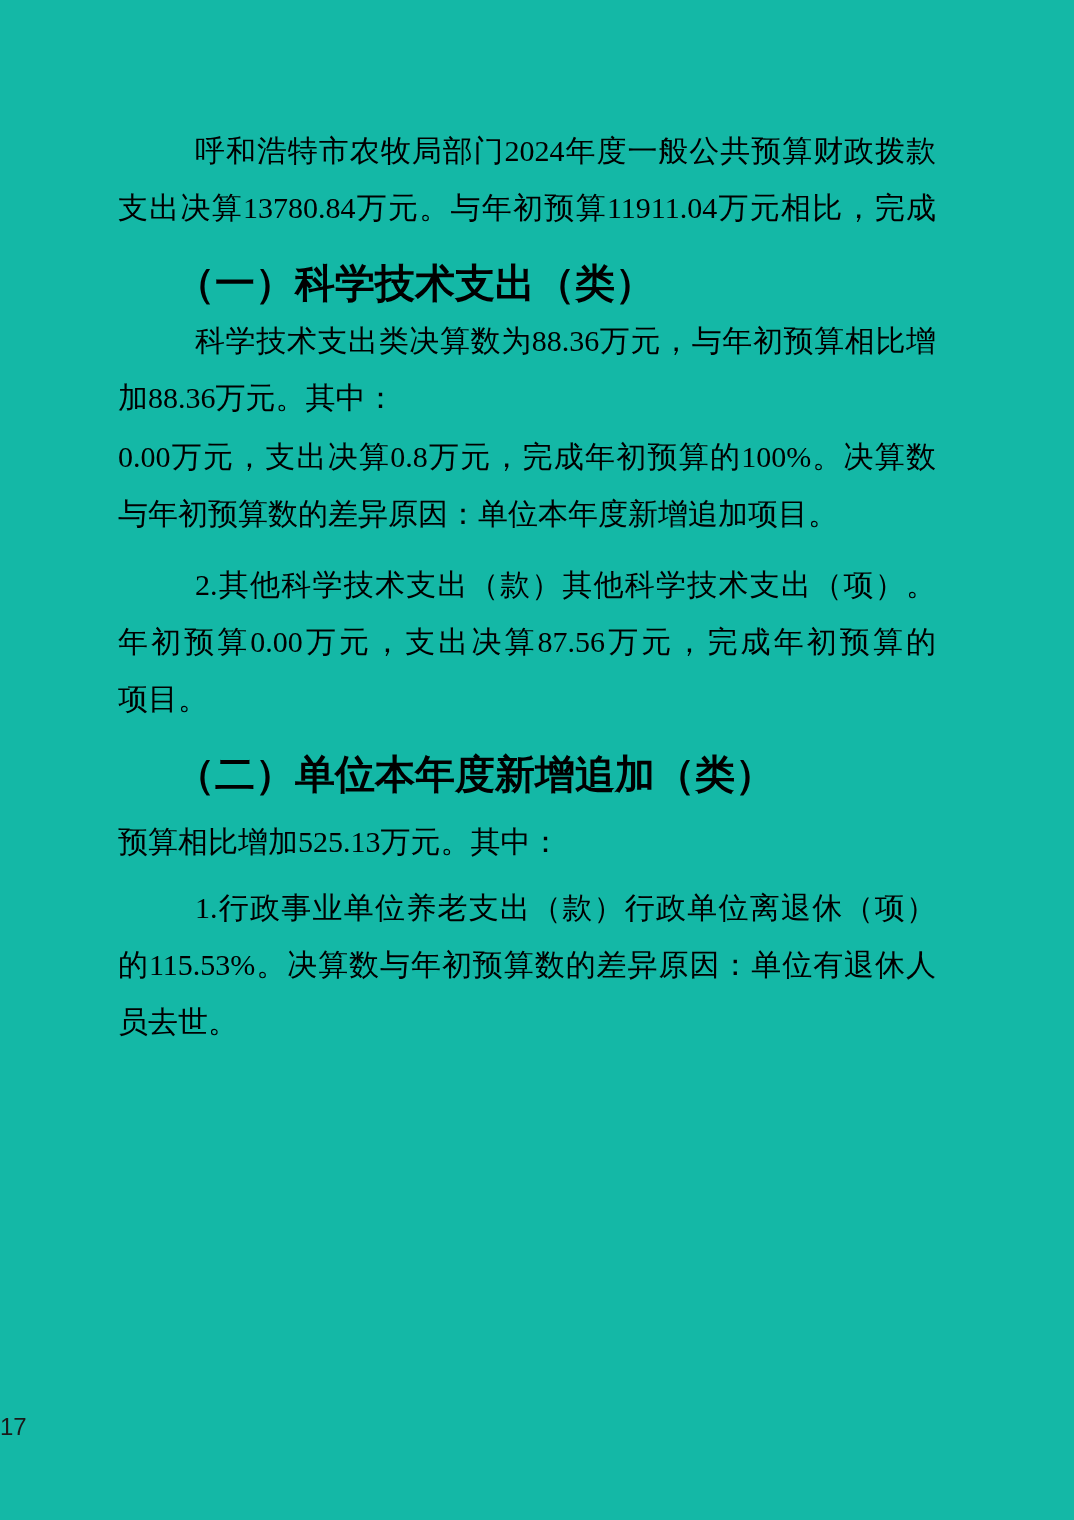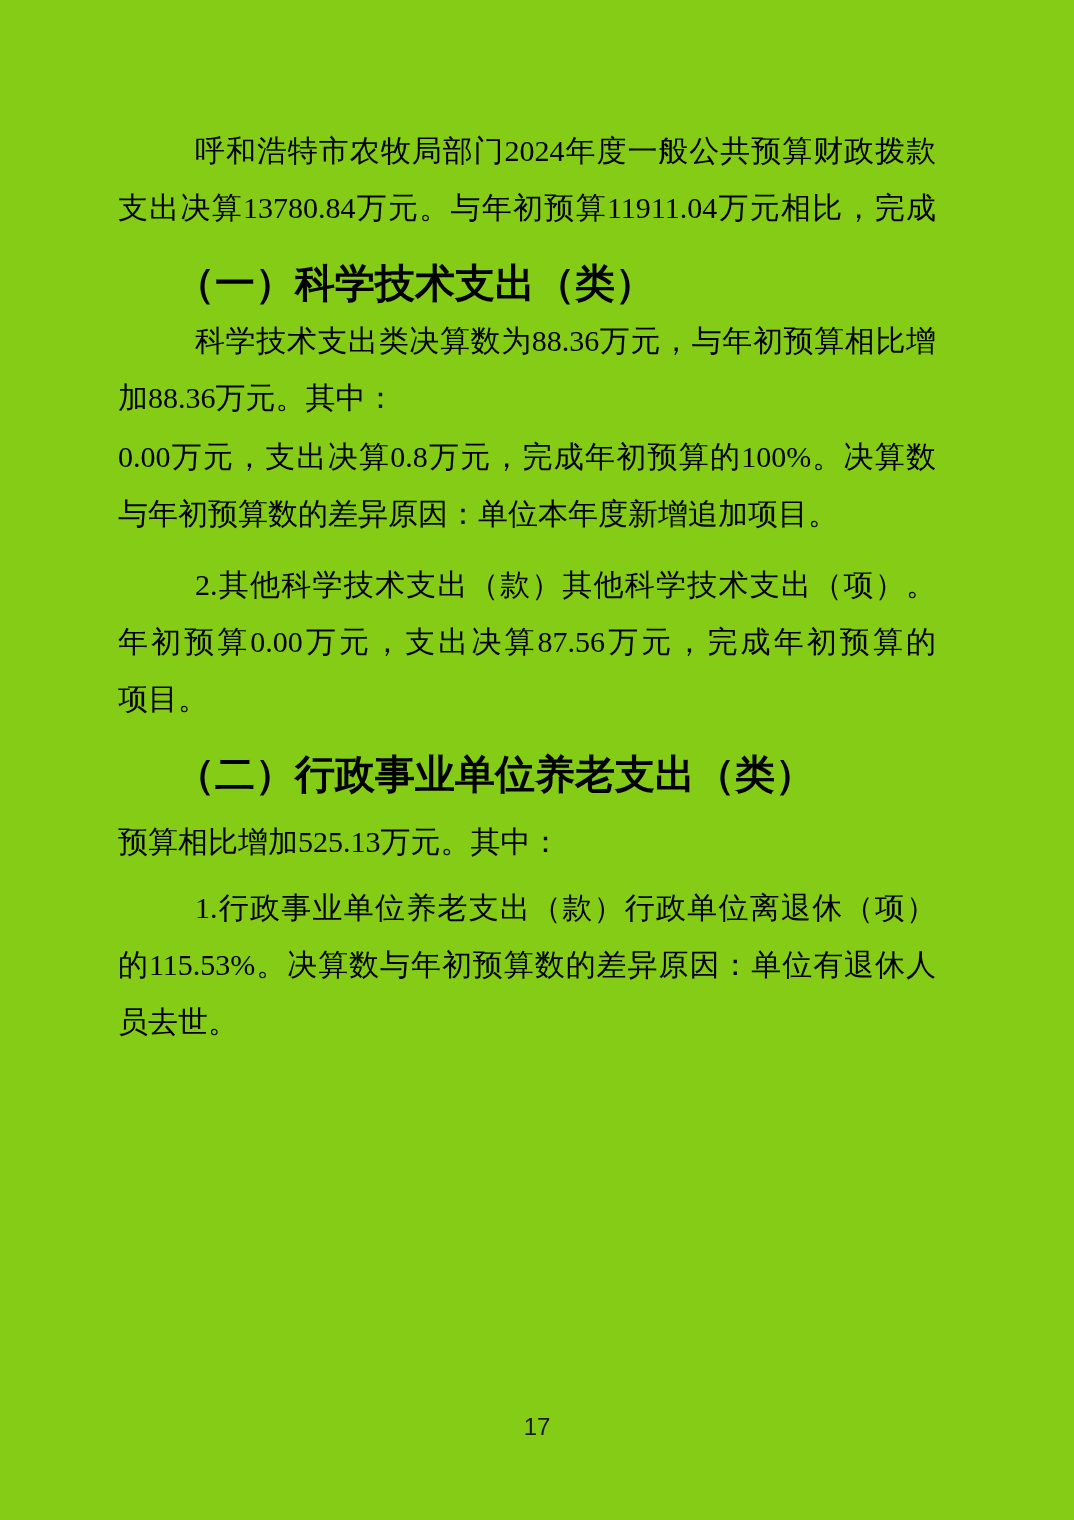--- a/index.html
+++ b/index.html
@@ -1,21 +1,21 @@
 <!DOCTYPE html>
 <html><head>
 <meta charset="utf-8">
 <style>
   * { box-sizing: border-box; }
   html, body { margin: 0; padding: 0; background: #ffffff; }
   .page {
     position: relative;
     width: 1074px;
     height: 1520px;
-    background: #84cc16;
+    background: #14b8a6;
     overflow: hidden;
     color: #000000;
     font-family: "Liberation Serif", "DejaVu Serif", serif;
   }
   .content {
     position: absolute;
     left: 118px;
     top: 122px;
     width: 818px;
   }
@@ -36,21 +36,21 @@
   .b3 { margin-top: 2px; }
   .b4 { margin-top: 14px; }
   .b5 { margin-top: 19px; }
   .b6 { margin-top: 10px; }
   .b7 { margin-top: 9px; }
   .footer {
     position: absolute;
     left: 0;
     top: 1413px;
     width: 100%;
-    text-align: center;
+    text-align: left;
   }
   .pagenum {
     font-family: "Liberation Sans", "DejaVu Sans", sans-serif;
     font-size: 24px;
     color: #1a1a1a;
   }
 </style>
 </head>
 <body>
 
@@ -70,21 +70,21 @@
       <div class="block paragraph b3">
         <div class="line">0.00万元，支出决算0.8万元，完成年初预算的100%。决算数</div>
         <div class="line last">与年初预算数的差异原因：单位本年度新增追加项目。</div>
       </div>
       <div class="block paragraph b4">
         <div class="line first">2.其他科学技术支出（款）其他科学技术支出（项）。</div>
         <div class="line">年初预算0.00万元，支出决算87.56万元，完成年初预算的</div>
         <div class="line last">项目。</div>
       </div>
       <div class="block heading b5">
-        <div class="line first last">（二）行政事业单位养老支出（类）</div>
+        <div class="line first last">（二）单位本年度新增追加（类）</div>
       </div>
       <div class="block paragraph b6">
         <div class="line last">预算相比增加525.13万元。其中：</div>
       </div>
       <div class="block paragraph b7">
         <div class="line first">1.行政事业单位养老支出（款）行政单位离退休（项）</div>
         <div class="line">的115.53%。决算数与年初预算数的差异原因：单位有退休人</div>
         <div class="line last">员去世。</div>
       </div>
     </div>

